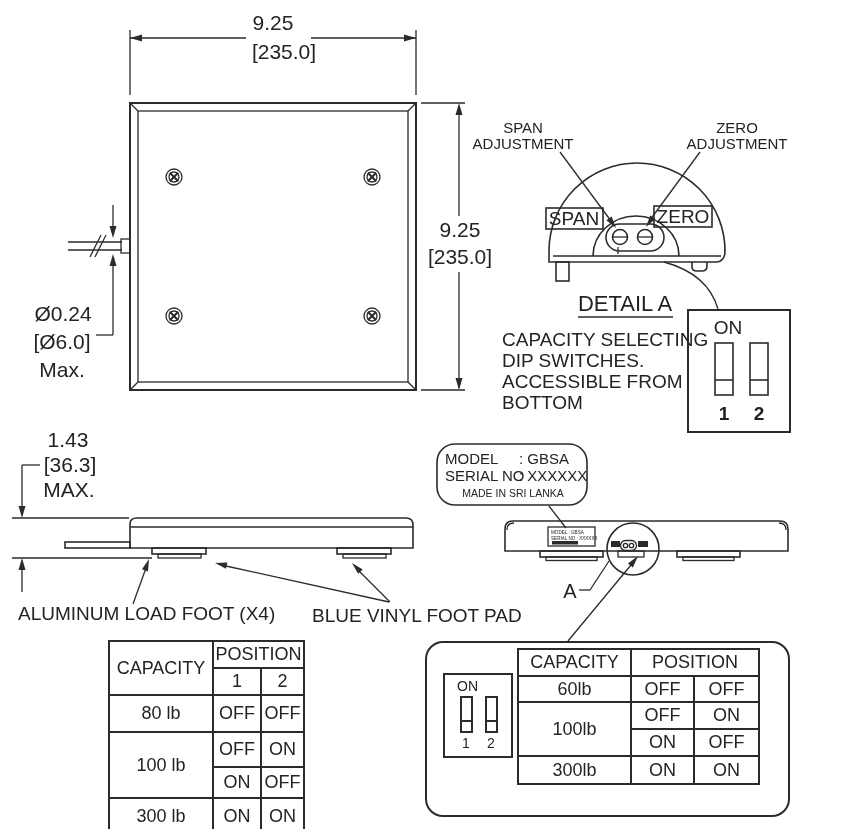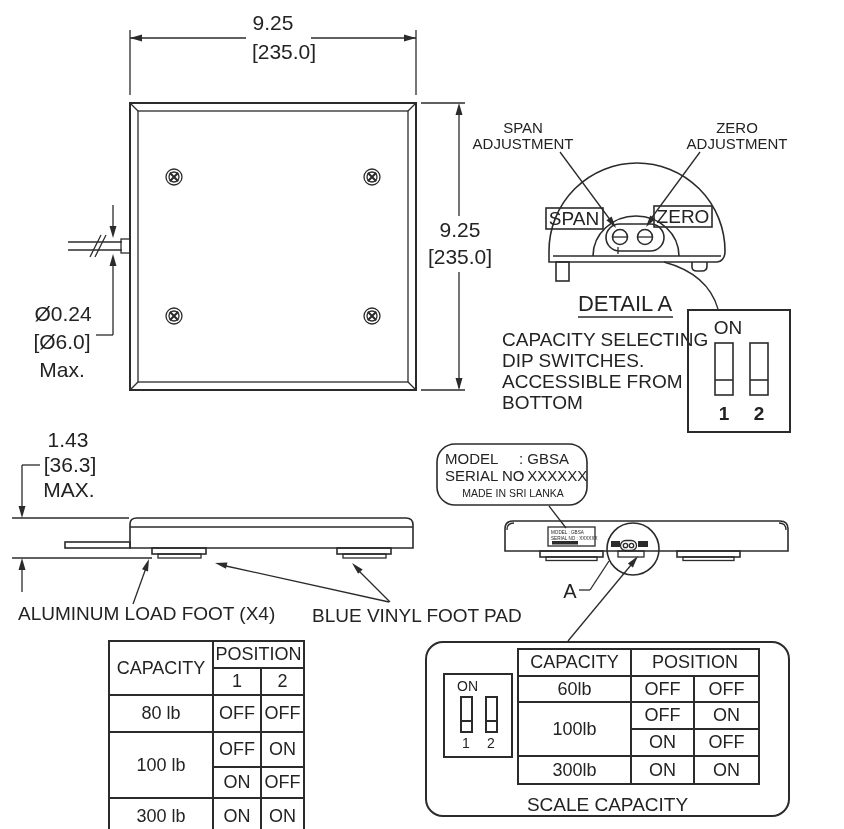--- a/index.html
+++ b/index.html
@@ -299,16 +299,15 @@
       <td>OFF</td>
     </tr>
     <tr>
       <td style="height:26px">300lb</td>
       <td>ON</td>
       <td>ON</td>
     </tr>
   </tbody>
       </table>
 
-  <div class="warn" style="top:152px">SCALE CAPACITY</div>
 </div>
 
 </div>
 
 </body></html>

